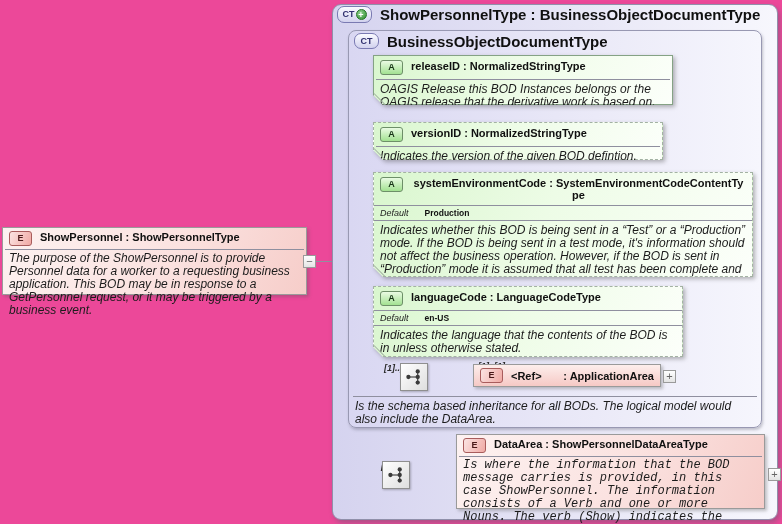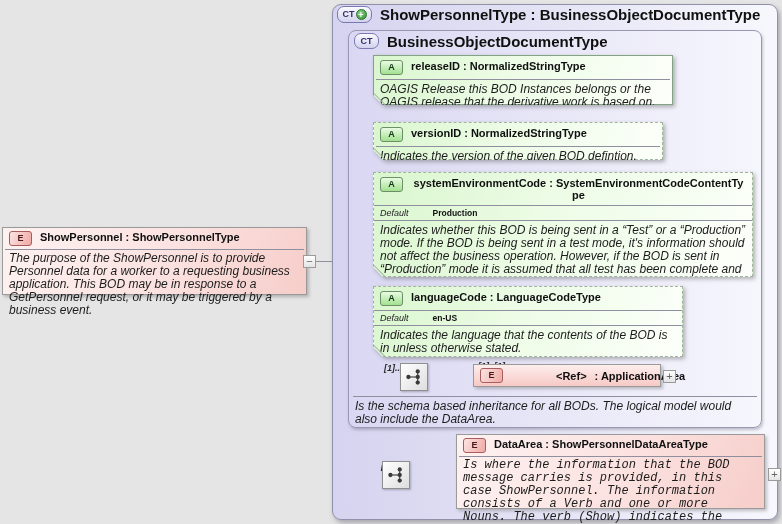--- a/index.html
+++ b/index.html
@@ -1,16 +1,16 @@
 <!DOCTYPE html>
 <html><head>
 <meta charset="utf-8">
 <style>
   html,body{margin:0;padding:0;background:#ffffff;}
-  #canvas{position:relative;width:782px;height:524px;background:#e5e5e5;overflow:hidden;
+  #canvas{position:relative;width:782px;height:524px;background:#ec4899;overflow:hidden;
           font-family:"Liberation Sans",sans-serif;color:#1a1a1a;}
   .abs{position:absolute;box-sizing:border-box;}
 
   
   .ct-outer{border:1px solid #9090aa;border-radius:9px;
             background:linear-gradient(to right,#d5d3ef 0%,#e7e6f6 55%,#f7f7fd 100%);
             box-shadow:2px 3px 5px rgba(90,90,110,.45);}
   .ct-inner{border:1px solid #9898b2;border-radius:8px;
             background:linear-gradient(to right,#d9d7f2 0%,#ebeaf8 60%,#f6f6fd 100%);
             box-shadow:1px 2px 3px rgba(90,90,110,.35);}
@@ -47,21 +47,21 @@
   .pink-grad-v{background:linear-gradient(#fdeeec,#f6c9c5);}
 
   .box-header{display:flex;align-items:flex-start;gap:8px;padding:4px 6px 2px 6px;}
   .box-title{font-weight:bold;font-size:11px;line-height:12px;color:#101010;white-space:nowrap;}
   .box-title.wrap-center{white-space:normal;word-break:break-all;text-align:center;flex:1;}
   .sep{border-top:1px solid #8f8f9f;margin:2px 2px 0 2px;}
   .annot{font-style:italic;font-size:12px;line-height:13px;color:#1c1c1c;padding:3px 6px 3px 6px;}
   .default-row{display:flex;align-items:baseline;gap:16px;padding:2px 6px;margin-top:2px;
                border-top:1px solid #8f8f9f;border-bottom:1px solid #8f8f9f;}
   .default-label{font-style:italic;font-size:9px;color:#222;}
-  .default-value{font-weight:bold;font-size:8.5px;color:#111;margin-left:8px;}
+  .default-value{font-weight:bold;font-size:8.5px;color:#111;}
 
   
   .hline{height:1px;background:#8f8f9f;}
   .vline{width:1px;background:#8f8f9f;}
   .card{font-size:9px;font-weight:bold;font-style:italic;color:#2a2a2a;white-space:nowrap;margin-left:32px;}
   .expander{width:13px;height:13px;border:1px solid #9a9a9a;
             background:linear-gradient(#ffffff,#e4e4e4);color:#666;
             font-size:11px;line-height:11px;text-align:center;}
   .seq-icon{width:28px;height:28px;border:1px solid #8f8f8f;
             background:linear-gradient(135deg,#ffffff,#dedede);
@@ -161,21 +161,21 @@
       <circle cx="8" cy="14" r="2.3" fill="#3a3a3a"></circle>
       <circle cx="18" cy="8" r="2.3" fill="#3a3a3a"></circle>
       <circle cx="18" cy="14" r="2.3" fill="#3a3a3a"></circle>
       <circle cx="18" cy="20" r="2.3" fill="#3a3a3a"></circle>
     </svg>
   </div>
   <span class="abs card" style="left:446px;top:361px;">[1]..[1]</span>
 
   <div class="abs el-box pink-grad-v" style="left:473px;top:364px;width:188px;height:23px;display:flex;align-items:center;gap:8px;padding:0 6px;">
     <span class="badge badge-e">E</span>
-    <span class="box-title" style="width:62px;margin-left:45px;">&lt;Ref&gt;</span>
+    <span class="box-title" style="width:62px;">&lt;Ref&gt;</span>
     <span class="box-title">: ApplicationArea</span>
   </div>
   <div class="abs expander" style="left:663px;top:370px;">+</div>
 
   <div class="abs" style="left:353px;top:396px;width:404px;border-top:1px solid #8f8f9f;"></div>
   <div class="abs annot" style="left:351px;top:397px;width:406px;padding:3px 4px;">Is the schema based inheritance for all BODs. The logical model would also include the DataArea.</div>
 
   <span class="abs card" style="left:349px;top:461px;">[1]..[1]</span>
   <div class="abs seq-icon" style="left:382px;top:461px;">
     <svg width="28" height="28" viewBox="0 0 28 28">

